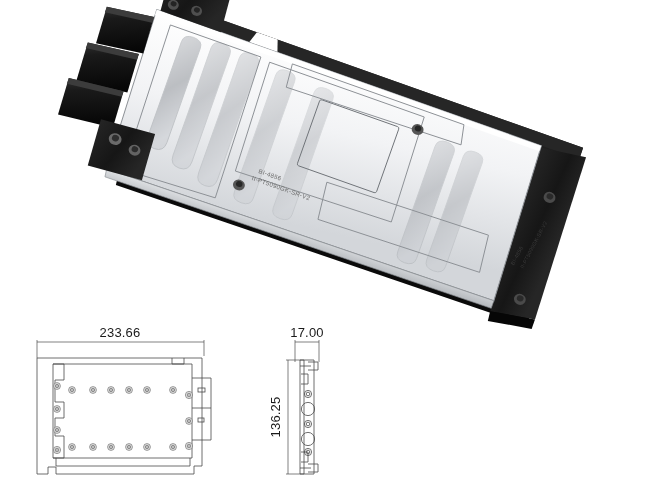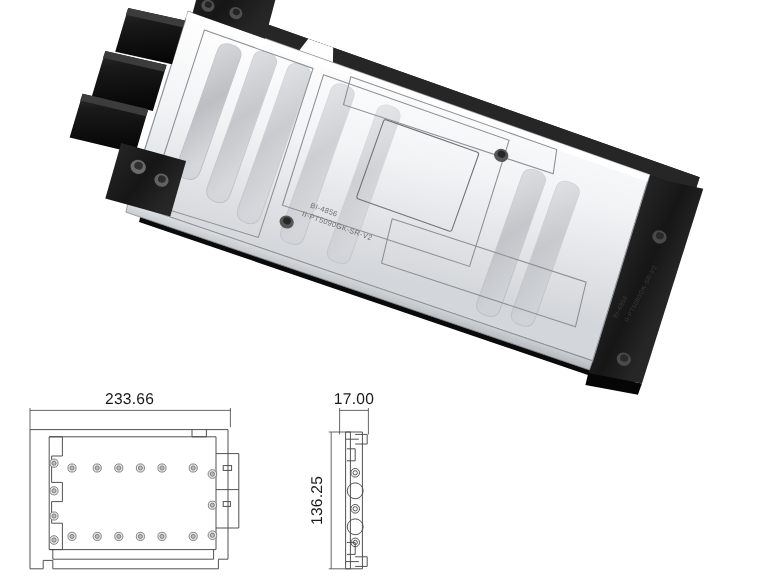--- a/index.html
+++ b/index.html
@@ -10,21 +10,21 @@
     overflow:hidden;
     position:relative;
   }
   .stage{position:absolute;left:0;top:0;width:645px;height:484px;}
 
   
   .render{position:absolute;left:0;top:0;width:645px;height:345px;}
   .render svg{display:block;}
 
   
-  .drawings{position:absolute;left:0;top:318px;width:575px;height:166px;}
+  .drawings{position:absolute;left:12px;top:318px;width:575px;height:166px;}
   .drawings svg{display:block;}
 
   .dimlabel{
     font-family:"Liberation Sans", sans-serif;
     font-size:13px;
     fill:#1a1a1a;
     letter-spacing:0.2px;
   }
   .dimlabel.vert{ }
   .engrave{

